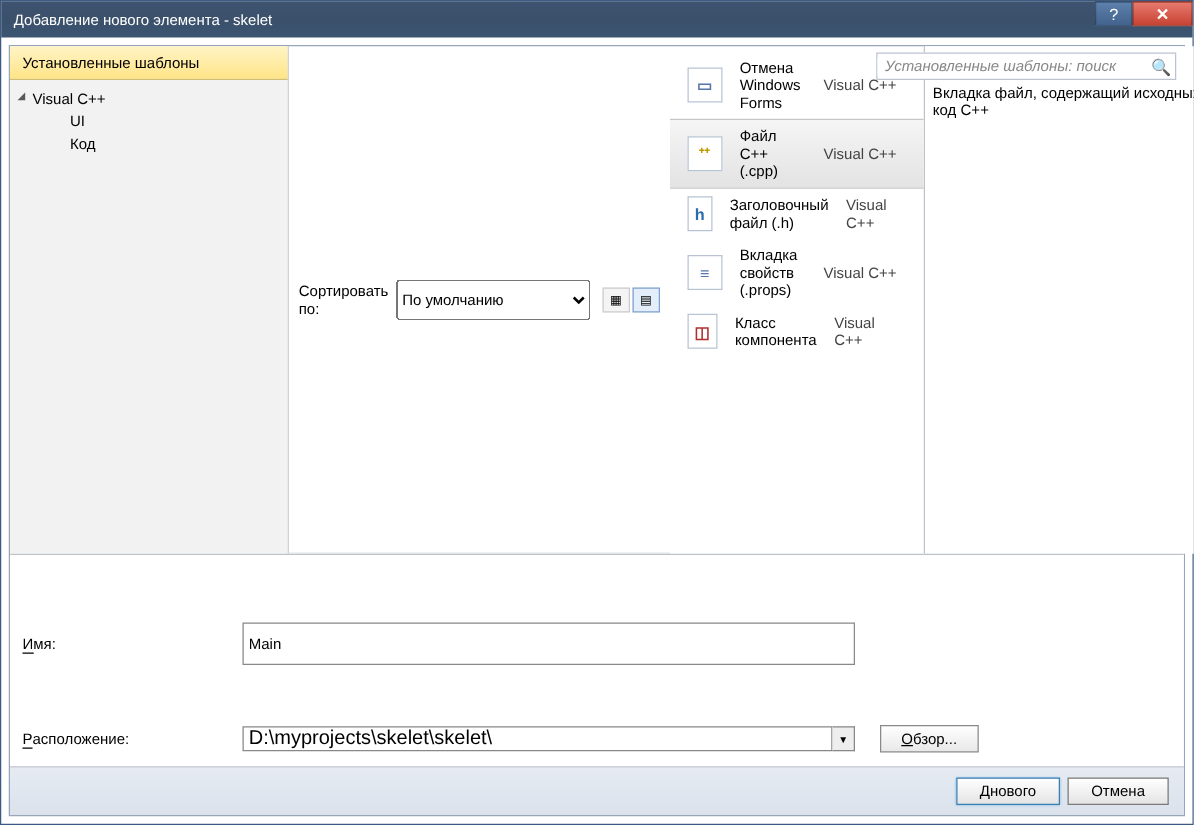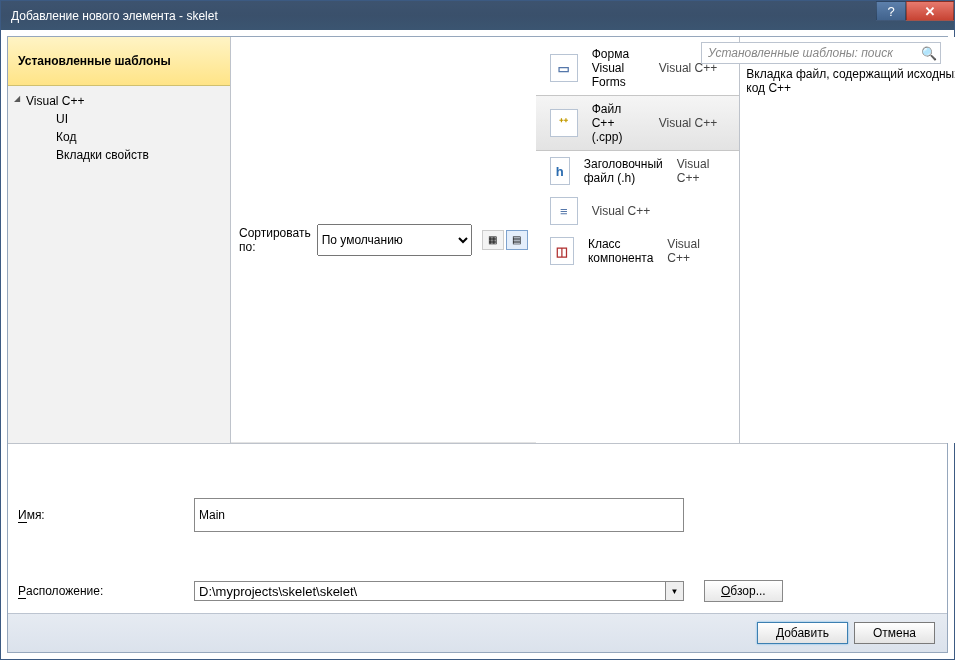--- a/index.html
+++ b/index.html
@@ -6,21 +6,21 @@
 body { background: #5a7aa6; width: 955px; height: 660px; overflow: hidden; }
 .window { width: 955px; height: 660px; background: #fff; border: 1px solid #3c5a82; display: flex; flex-direction: column; }
 .titlebar { height: 29px; background: linear-gradient(to bottom, #3d536f 0%, #3a506b 50%, #3b5571 100%); display: flex; align-items: center; padding-left: 10px; color: #fff; font-size: 12px; position: relative; }
 .title-ctl { position: absolute; right: 0; top: 0; display: flex; }
 .ctl-btn { height: 20px; display: flex; align-items: center; justify-content: center; color: #fff; font-size: 13px; border: 1px solid rgba(0,0,0,0.3); }
 .ctl-help { width: 30px; background: linear-gradient(to bottom, #5d80ac, #41638d); }
 .ctl-close { width: 48px; background: linear-gradient(to bottom, #e77a6e, #c74333); font-weight: bold; }
 .window-body { flex: 1; background: #fff; border: 1px solid #96a7bc; margin: 6px; display: flex; flex-direction: column; }
 .upper { flex: 1; display: flex; min-height: 0; }
 .sidebar { width: 223px; border-right: 1px solid #bec3cb; display: flex; flex-direction: column; font-size: 12px; }
-.sidebar-head { background: linear-gradient(to bottom, #fff4c5, #ffe487); padding: 17px 10px; font-weight: bold; color: #000; border-bottom: 1px solid #d0c070; }
+.sidebar-head { background: linear-gradient(to bottom, #fff4c5, #ffe487); padding: 6px 10px; font-weight: normal; color: #000; border-bottom: 1px solid #d0c070; }
 .sidebar-tree { padding: 6px 0; background: #f2f2f2; flex:1;}
 .tree-root { padding: 2px 10px 2px 18px; cursor: pointer; position: relative; }
 .tree-root::before { content: "◢"; position: absolute; left: 6px; top: 2px; font-size: 8px; color: #595959; }
 .tree-child { padding: 2px 10px 2px 48px; cursor: pointer; }
 .center { flex: 1; display: flex; flex-direction: column; border-right: 1px solid #bec3cb; }
 .toolbar { display: flex; align-items: center; gap: 6px; padding: 5px 8px; font-size: 12px; border-bottom: 1px solid #e3e3e3; }
 .sort-select { flex: 0 0 auto; }
 .sort-select select { width: 155px; font-size: 12px; height: 32px; }
 .view-btns { display: flex; gap: 2px; margin-left: 4px; }
 .view-btn { width: 22px; height: 20px; border: 1px solid #ccc; background: #f4f4f4; display: flex; align-items: center; justify-content: center; font-size: 10px; cursor: pointer; }
@@ -37,21 +37,21 @@
 .item-lang { color: #444; padding-right: 8px; }
 .details { width: 245px; padding: 8px 6px; font-size: 12px; background: #fff; }
 .details .dtype { margin-bottom: 8px; }
 .details .dtype b { margin-right: 4px; }
 .bottom { border-top: 1px solid #bec3cb; padding: 6px 10px 6px 10px; font-size: 12px; background: #fff; }
 .form-row { display: flex; align-items: center; margin-bottom: 5px; gap: 6px; margin-top: 48px; }
 .form-row label { width: 170px; }
 .form-row label span { border-bottom: 1px solid #000; display:inline-block; }
 .form-row input { flex: 1; max-width: 490px; height: 20px; padding: 16px 4px; font-size: 12px; border: 1px solid #888; }
 .combo { position: relative; flex: 1; max-width: 490px; display: flex; }
-.combo input { flex: 1; border: 1px solid #888; height: 20px; padding: 0 4px; font-size: 13px; }
+.combo input { flex: 1; border: 1px solid #888; height: 20px; padding: 0 4px; font-size: 16px; }
 .combo .darrow { width: 18px; height: 20px; border: 1px solid #888; border-left: none; background: #eee; display: flex; align-items: center; justify-content: center; font-size: 8px; cursor: pointer; }
 .browse-btn { margin-left: 14px; height: 22px; padding: 0 16px; font-size: 12px; border: 1px solid #888; background: linear-gradient(to bottom, #fff, #e8e8e8); cursor: pointer; }
 .footer { display: flex; justify-content: flex-end; gap: 6px; padding: 8px 12px; background: linear-gradient(to bottom, #e6ebf2, #dbe2ec); border-top: 1px solid #bcc4d0; }
 .footer button { height: 22px; padding: 0 18px; font-size: 12px; border: 1px solid #7a7a7a; background: linear-gradient(to bottom, #fff, #e4e4e4); cursor: pointer; }
 .footer button.primary { border-color: #3c7fb1; box-shadow: 0 0 2px #6fb7e9; }
 .icon-form { color:#5577aa; }
 .icon-cpp { color:#c39b00; }
 .icon-h { color:#2b6cb0; background:#fff; }
 .icon-props { color:#5577aa; }
 .icon-comp { color:#b03030; }
@@ -71,21 +71,20 @@
 
   <div class="window-body">
     <div class="upper">
 
       <div class="sidebar">
         <div class="sidebar-head">Установленные шаблоны</div>
         <div class="sidebar-tree">
           <div class="tree-root">Visual C++</div>
           <div class="tree-child">UI</div>
           <div class="tree-child">Код</div>
-          <div class="tree-child">Вкладки свойств</div>
         </div>
       </div>
 
       <div class="upper-right" style="flex-direction:row;">
         <div class="toolbar">
           <span>Сортировать по:</span>
           <span class="sort-select">
             <select>
               <option>По умолчанию</option>
             </select>
@@ -98,35 +97,36 @@
             <input type="text" placeholder="Установленные шаблоны: поиск" style="">
             <span class="sicon">🔍</span>
           </div>
         </div>
 
         <div style="display:flex; flex:1; min-height:0;">
           <div class="center">
             <div class="item-list">
               <div class="item">
                 <div class="item-icon icon-form">▭</div>
-                <div class="item-name">Форма Visual Forms</div>
+                <div class="item-name">Отмена Windows Forms</div>
                 <div class="item-lang">Visual C++</div>
               </div>
               <div class="item selected">
                 <div class="item-icon icon-cpp">⁺⁺</div>
                 <div class="item-name">Файл C++ (.cpp)</div>
                 <div class="item-lang">Visual C++</div>
               </div>
               <div class="item">
                 <div class="item-icon icon-h">h</div>
                 <div class="item-name">Заголовочный файл (.h)</div>
                 <div class="item-lang">Visual C++</div>
               </div>
               <div class="item">
                 <div class="item-icon icon-props">≡</div>
+                <div class="item-name">Вкладка свойств (.props)</div>
                 <div class="item-lang">Visual C++</div>
               </div>
               <div class="item">
                 <div class="item-icon icon-comp">◫</div>
                 <div class="item-name">Класс компонента</div>
                 <div class="item-lang">Visual C++</div>
               </div>
             </div>
           </div>
 
@@ -150,17 +150,17 @@
         <label><span>Р</span><span style="border:none;">асположение:</span></label>
         <div class="combo">
           <input type="text" value="D:\myprojects\skelet\skelet\" style="">
           <div class="darrow">▼</div>
         </div>
         <button class="browse-btn"><span style="text-decoration:underline;">О</span><span>бзор...</span></button>
       </div>
     </div>
 
     <div class="footer">
-      <button class="primary"><span style="text-decoration:underline;">Д</span><span>обавить</span></button>
+      <button class="primary"><span style="text-decoration:underline;">Д</span><span>нового</span></button>
       <button>Отмена</button>
     </div>
   </div>
 </div>
 
 </body></html>

